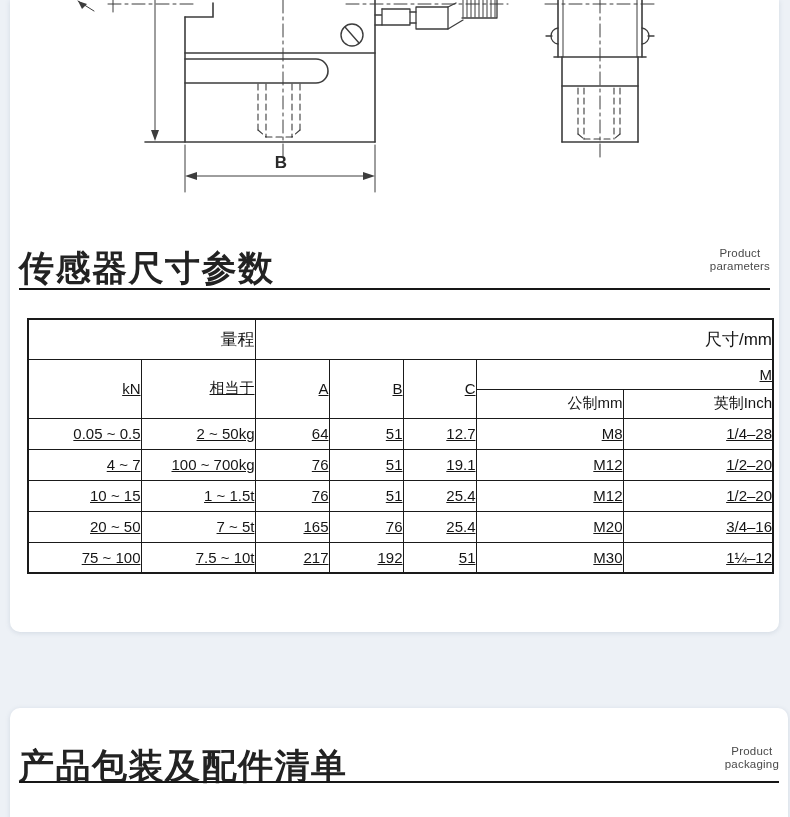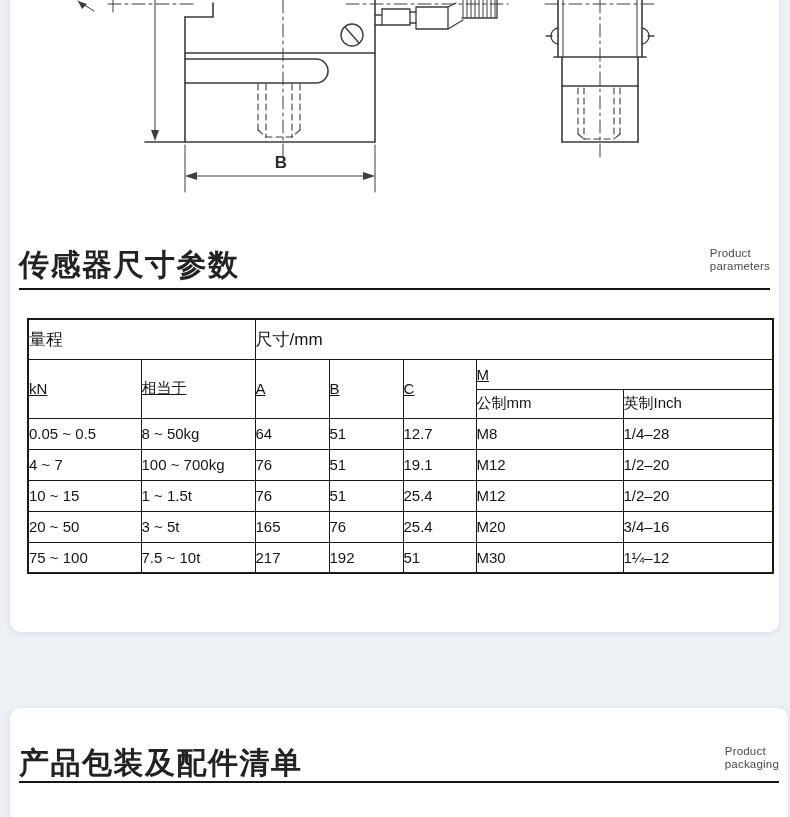--- a/index.html
+++ b/index.html
@@ -13,47 +13,47 @@
     position:absolute;left:10px;width:769px;background:#ffffff;
     box-shadow:0 1px 5px rgba(90,110,140,0.18);
   }
   .card-top{top:0;height:632px;border-radius:0 0 10px 10px;}
   .card-bottom{top:708px;height:131px;border-radius:10px 10px 0 0;padding-left:9px;}
 
   .drawing{position:absolute;left:0;top:0;width:769px;height:198px;}
 
   .section-title{
     position:absolute;left:9px;
-    font-size:30px;font-weight:bold;color:#222;
+    font-size:35px;font-weight:bold;color:#222;
     letter-spacing:1.5px;white-space:nowrap;
   }
   .section-sub{
-    position:absolute;right:9px;text-align:left;
+    position:absolute;right:9px;text-align:center;
     font-size:11.5px;line-height:1.12;color:#4a4a4a;letter-spacing:0.2px;
   }
   .section-rule{
     position:absolute;left:9px;right:9px;height:2px;background:#161616;
   }
   .t1-title{top:245px;} .t1-sub{top:247px;} .t1-rule{top:288px;}
   .t2-title{top:35px;}  .t2-sub{top:37px;}  .t2-rule{top:73px;}
 
   table.spec{
     position:absolute;left:17px;top:318px;width:745px;
     border-collapse:collapse;table-layout:fixed;
-    text-align:left;font-size:15px;color:#151515;
+    text-align:right;font-size:15px;color:#151515;
     border:2px solid #1a1a1a;
   }
   table.spec th, table.spec td{
     border:1px solid #1a1a1a;font-weight:normal;padding:0;
     overflow:hidden;white-space:nowrap;
   }
   tr.hrow1{height:40px;font-size:17px;}
   tr.hrow2{height:30px;text-decoration:underline;}
   tr.hrow3{height:29px;}
-  tr.brow{height:31px;}
+  tr.brow{height:31px;text-decoration:underline;}
 </style>
 </head>
 <body>
 
 <div class="card card-top">
 
   <svg class="drawing" viewBox="10 0 769 198" fill="none" stroke="#3d3d3d" stroke-width="1.6" stroke-linecap="round">
 
     <g>
 
@@ -162,21 +162,21 @@
         <th colspan="2">M</th>
       </tr>
       <tr class="hrow3">
         <th>公制mm</th>
         <th>英制Inch</th>
       </tr>
     </thead>
     <tbody>
       <tr class="brow">
         <td>0.05 ~ 0.5</td>
-        <td>8 ~ 50kg</td>
+        <td>2 ~ 50kg</td>
         <td>64</td>
         <td>51</td>
         <td>12.7</td>
         <td>M8</td>
         <td>1/4–28</td>
       </tr>
       <tr class="brow">
         <td>4 ~ 7</td>
         <td>100 ~ 700kg</td>
         <td>76</td>
@@ -189,21 +189,21 @@
         <td>10 ~ 15</td>
         <td>1 ~ 1.5t</td>
         <td>76</td>
         <td>51</td>
         <td>25.4</td>
         <td>M12</td>
         <td>1/2–20</td>
       </tr>
       <tr class="brow">
         <td>20 ~ 50</td>
-        <td>3 ~ 5t</td>
+        <td>7 ~ 5t</td>
         <td>165</td>
         <td>76</td>
         <td>25.4</td>
         <td>M20</td>
         <td>3/4–16</td>
       </tr>
       <tr class="brow">
         <td>75 ~ 100</td>
         <td>7.5 ~ 10t</td>
         <td>217</td>

